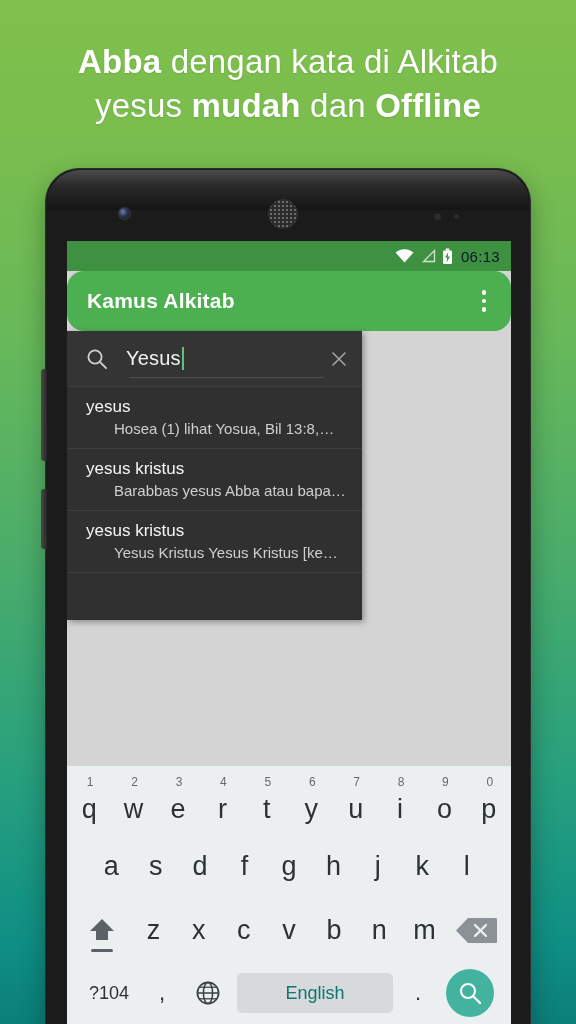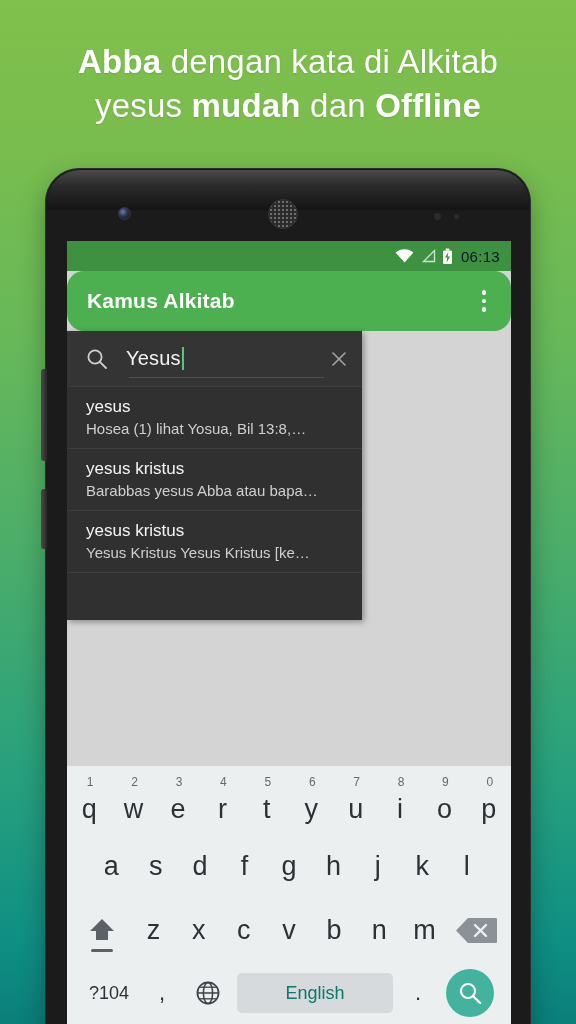--- a/index.html
+++ b/index.html
@@ -164,21 +164,21 @@
     padding: 10px 14px 11px 19px;
     border-top: 1px solid #3e3e3e;
     cursor: pointer;
   }
   .sugg-title {
     color: #f4f4f4; font-size: 17px; font-weight: 500;
     margin-bottom: 3px; white-space: nowrap; overflow: hidden;
   }
   .sugg-sub {
     color: #cfcfcf; font-size: 15px;
-    white-space: nowrap; overflow: hidden; text-overflow: clip;
+    white-space: nowrap; overflow: hidden; text-overflow: clip; margin-left: 28px;
   }
   #dropdown-tail { height: 48px; border-top: 1px solid #3e3e3e; }
 
   
   #keyboard {
     position: absolute; left: 0; bottom: 0;
     width: 444px; height: 266px;
     background: #eceff0;
     border-top: 1px solid #d2d6d8;
     padding-top: 4px;

